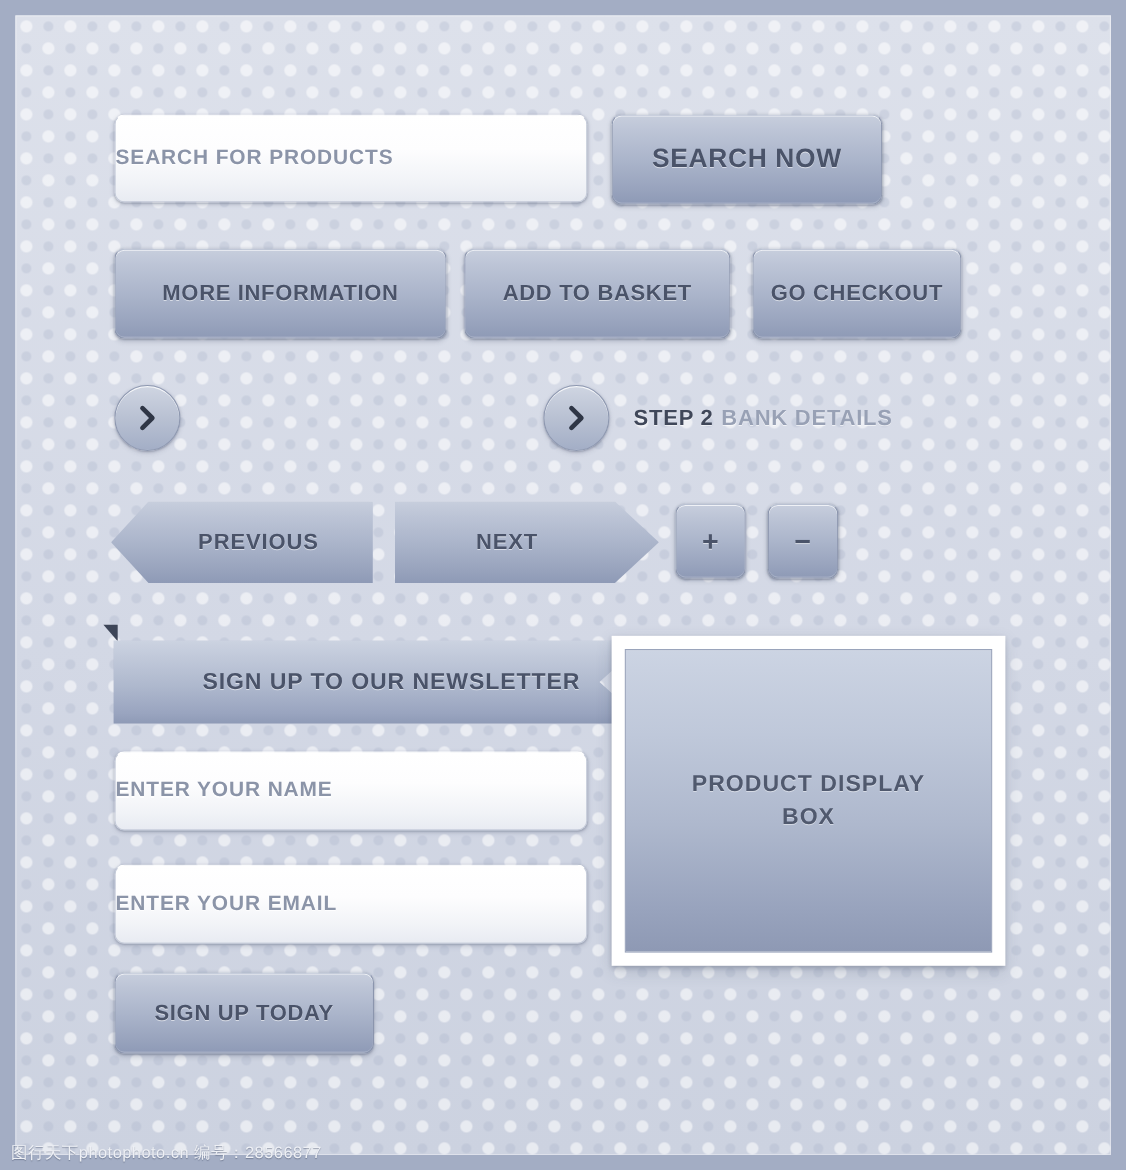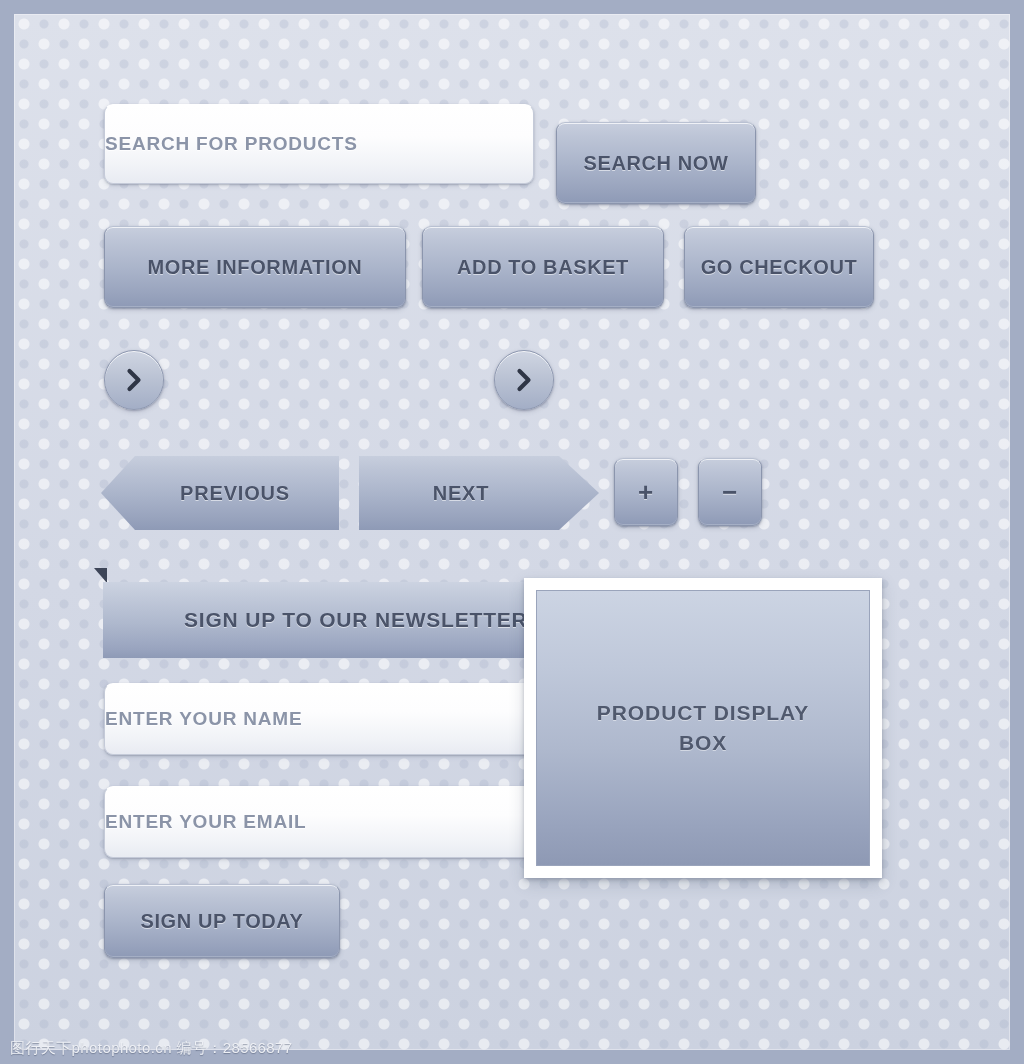--- a/index.html
+++ b/index.html
@@ -96,21 +96,21 @@
     font-size: 19px;
     text-shadow: 0 1px 0 rgba(255,255,255,0.85);
     user-select: none;
   }
 
   
   #row-search { position: absolute; left: 104px; top: 104px; }
   #search-input-field { width: 430px; height: 80px; }
   #search-now-button {
     position: absolute; left: 452px; top: 0;
-    width: 200px; height: 82px; font-size: 20px; margin-top: 18px;
+    width: 246px; height: 82px; font-size: 24px;
   }
 
   
   #row-actions { position: absolute; left: 104px; top: 226px; }
   #row-actions .btn-metal { position: absolute; top: 0; height: 82px; font-size: 20px; }
   #more-information-button { left: 0;   width: 302px; text-align: center; }
   #add-to-basket-button    { left: 318px; width: 242px; }
   #go-checkout-button      { left: 580px; width: 190px; }
 
   
@@ -193,21 +193,21 @@
   
   #name-input-field  { position: absolute; left: 104px; top: 683px; width: 430px; height: 72px; }
   #email-input-field { position: absolute; left: 104px; top: 786px; width: 430px; height: 72px; }
   #sign-up-today-button {
     position: absolute; left: 104px; top: 884px;
     width: 236px; height: 74px; font-size: 20px;
   }
 
   
   #product-display-frame {
-    position: absolute; left: 524px; top: 578px;
+    position: absolute; left: 556px; top: 578px;
     width: 358px; height: 300px;
     background: #ffffff;
     padding: 12px;
     box-sizing: border-box;
     box-shadow:
       0 2px 4px rgba(70,80,104,0.32),
       0 6px 14px rgba(70,80,104,0.22);
   }
   #product-display-box {
     width: 100%; height: 100%;
@@ -260,20 +260,23 @@
         </svg>
       </div>
     </div>
 
     <div id="step-group-2" class="step-group">
       <div class="step-circle">
         <svg width="20" height="24" viewBox="0 0 20 24" aria-hidden="true">
           <path d="M5.5 3 L14.5 12 L5.5 21" fill="none" stroke="#2f3646" stroke-width="4.2" stroke-linecap="round" stroke-linejoin="round"></path>
         </svg>
       </div>
+      <div class="step-text">
+        <span class="step-num">STEP 2</span><span class="step-label">BANK DETAILS</span>
+      </div>
     </div>
   </div>
 
   <div id="row-nav">
     <div id="previous-button" class="arrow-btn">PREVIOUS</div>
     <div id="next-button" class="arrow-btn">NEXT</div>
     <div id="plus-button" class="btn-metal sq-btn">+</div>
     <div id="minus-button" class="btn-metal sq-btn">−</div>
   </div>
 

